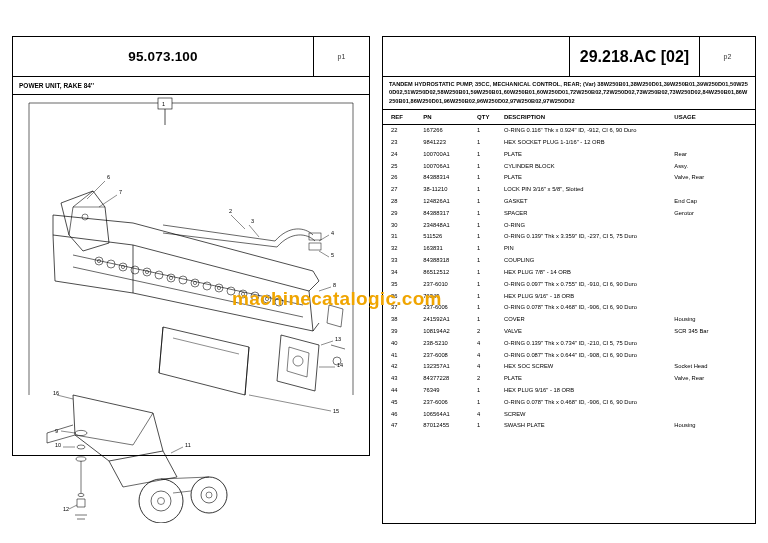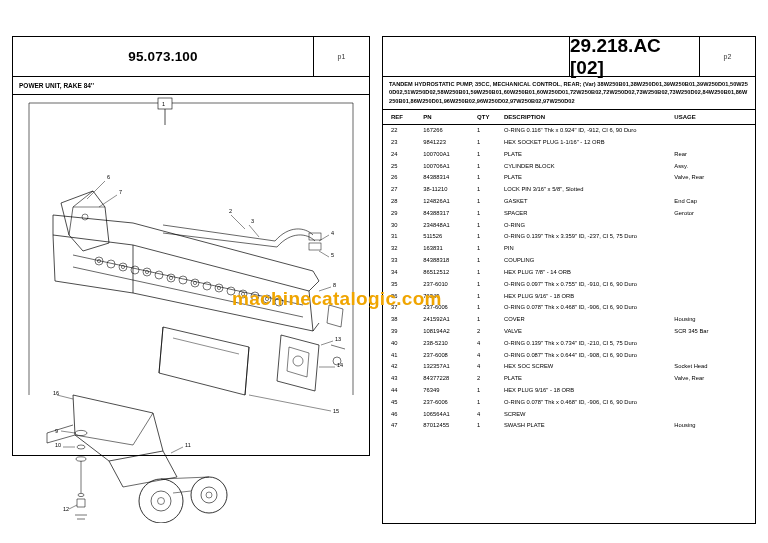--- a/index.html
+++ b/index.html
@@ -95,21 +95,21 @@
   }
   .right-code {
     position: absolute;
     left: 186px; top: 0;
     width: 130px; height: 39px;
     border-left: 1px solid #000;
     box-sizing: border-box;
     display: flex;
     align-items: center;
     justify-content: center;
-    font-size: 19px;
+    font-size: 16px;
     font-weight: bold;
   }
   .right-pnum {
     position: absolute;
     right: 0; top: 0;
     width: 56px; height: 39px;
     border-left: 1px solid #000;
     box-sizing: border-box;
     display: flex;
     align-items: center;

